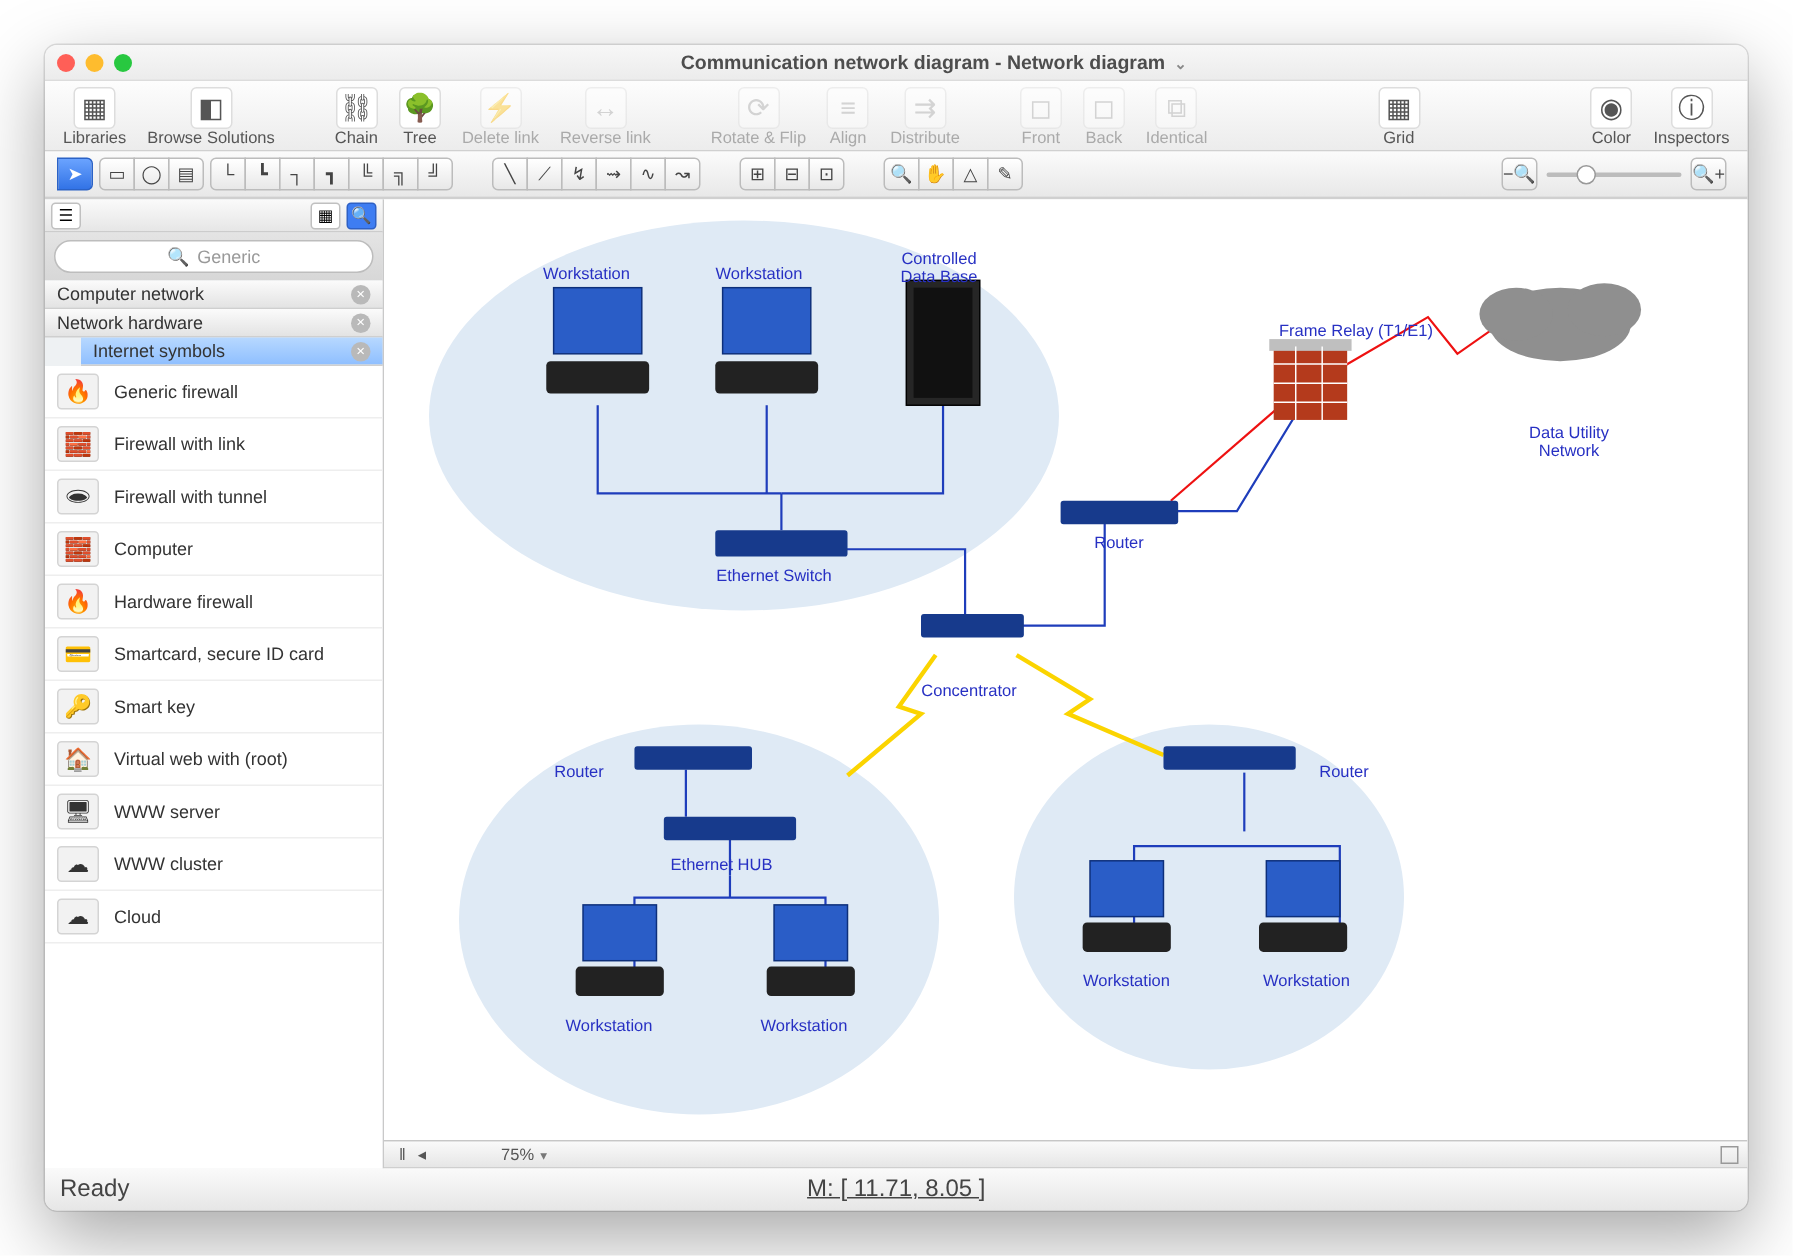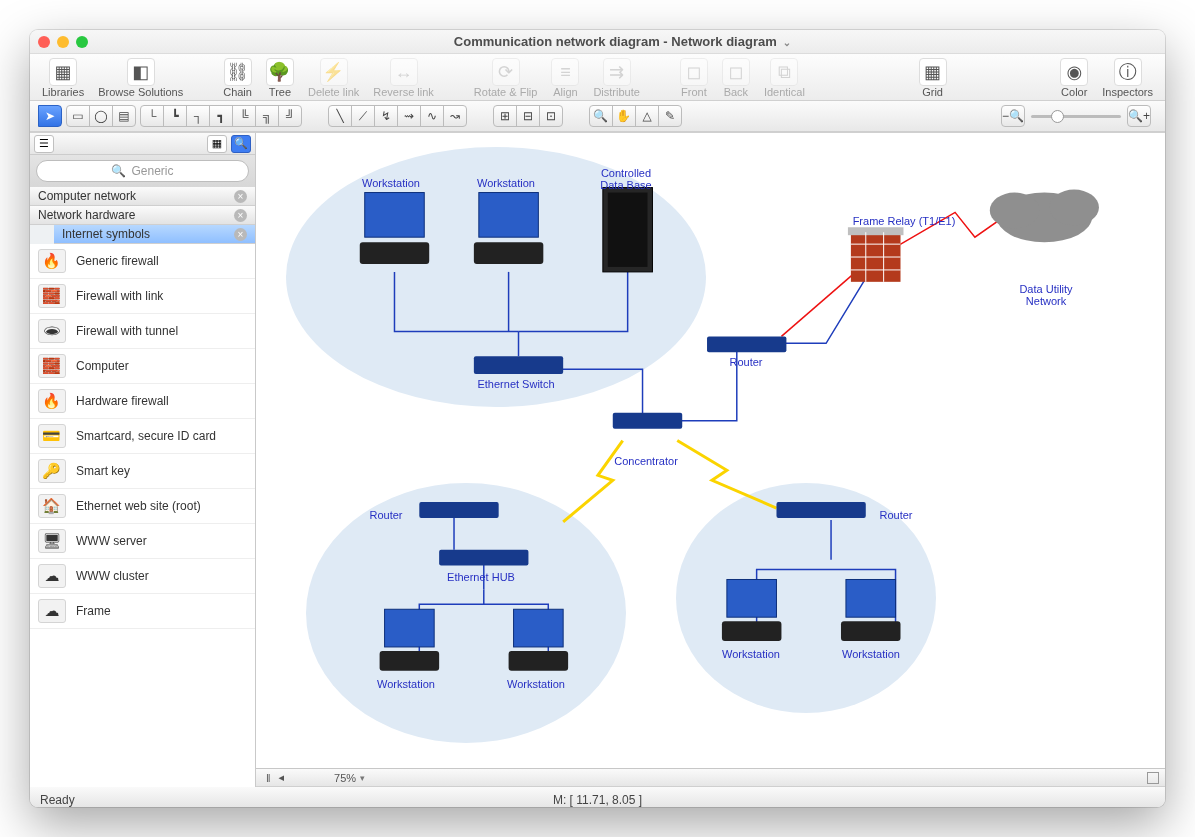--- a/index.html
+++ b/index.html
@@ -51,22 +51,22 @@
   
   .canvas-wrap{flex:1;display:flex;flex-direction:column;background:#fff;}
   .canvas{flex:1;position:relative;overflow:hidden;background:#fff;border-bottom:1px solid var(--border);}
   .nlabel{font-size:11px;color:#2730c3;text-align:center;position:absolute;transform:translateX(-50%);}
   .ellipse{position:absolute;background:#dfeaf5;border-radius:50%;}
   
   .hbar{height:18px;background:linear-gradient(#fafafa,#e6e6e6);display:flex;align-items:center;font-size:11px;color:#555;border-bottom:1px solid #cfcfcf;}
   .hbar .zoomval{margin-left:50px;}
   .hbar .arrow{margin-left:4px;color:#777;font-size:9px;}
   .hbar .sq{margin-left:auto;margin-right:6px;width:12px;height:12px;border:1px solid #999;}
-  .status{height:20px;background:linear-gradient(#fafafa,#e6e6e6);display:flex;align-items:flex-end;font-size:12px;color:#444;padding:0 10px;}
-  .status .center{position:absolute;left:50%;transform:translateX(-50%);}
+  .status{height:20px;background:linear-gradient(#fafafa,#e6e6e6);display:flex;align-items:center;font-size:16px;color:#444;padding:14px 10px;}
+  .status .center{position:absolute;left:50%;transform:translateX(-50%);text-decoration:underline;}
   svg.diagram{position:absolute;inset:0;width:100%;height:100%;}
 </style>
 </head>
 <body>
 
 <div class="window">
 
   <div class="titlebar">
     <div class="traffic">
       <div class="dot r"></div>
@@ -260,33 +260,33 @@
           <div class="row">
             <div class="thumb">💳</div>
             <span>Smartcard, secure ID card</span>
           </div>
           <div class="row">
             <div class="thumb">🔑</div>
             <span>Smart key</span>
           </div>
           <div class="row">
             <div class="thumb">🏠</div>
-            <span>Ethernet web site (root)</span>
+            <span>Virtual web with (root)</span>
           </div>
           <div class="row">
             <div class="thumb">🖥</div>
             <span>WWW server</span>
           </div>
           <div class="row">
             <div class="thumb">☁</div>
             <span>WWW cluster</span>
           </div>
           <div class="row">
             <div class="thumb">☁</div>
-            <span>Frame</span>
+            <span>Cloud</span>
           </div>
         </div>
     </div>
 
     <div class="canvas-wrap">
       <div class="canvas">
 
         <div class="ellipse" style="left:30px;top:14px;width:420px;height:260px;"></div>
         <div class="ellipse" style="left:50px;top:350px;width:320px;height:260px;"></div>
         <div class="ellipse" style="left:420px;top:350px;width:260px;height:230px;"></div>

